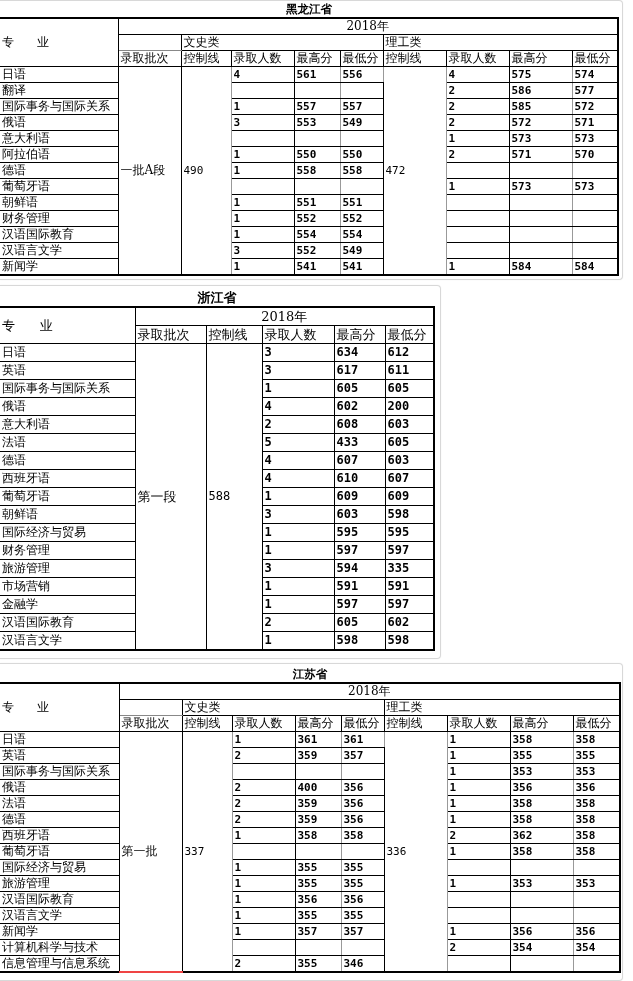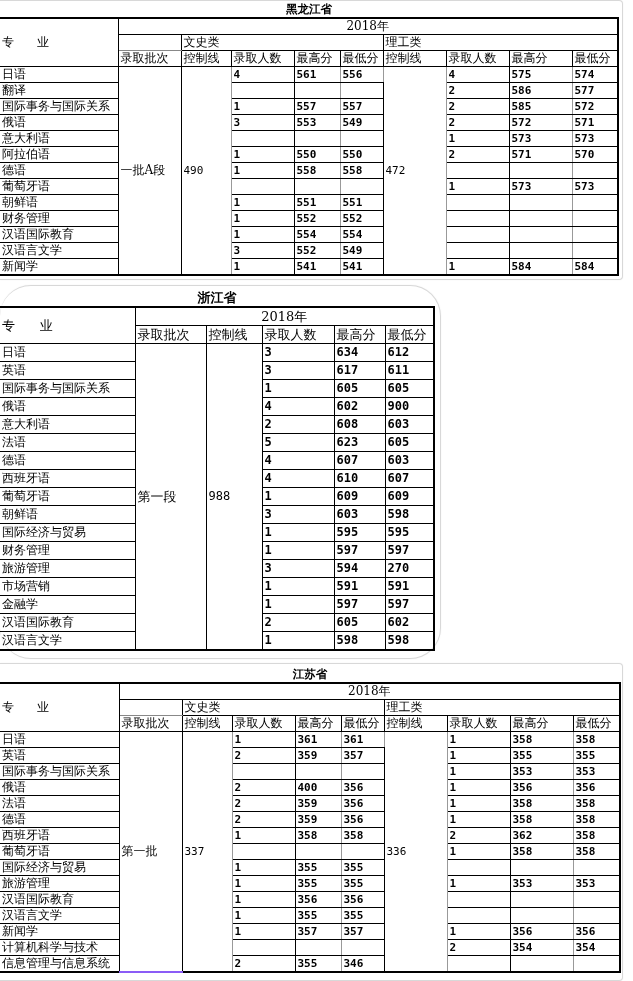--- a/index.html
+++ b/index.html
@@ -180,21 +180,21 @@
           <td class="num" style="border-right-color:#999;">541</td>
           <td class="num" style="border-right-color:#999;">541</td>
           <td class="num">1</td>
           <td class="num" style="border-right-color:#999;">584</td>
           <td class="num right-edge">584</td>
         </tr>
       </tbody>
 </table>
 </div>
 
-<div class="panel" style="top:285px;width:440px;height:372px;border-radius:31px;">
+<div class="panel" style="top:285px;width:440px;height:372px;">
 <table class="t zj" style="left:0;top:2px;width:434px;">
   <colgroup>
     <col style="width:135px">
         <col style="width:71px">
         <col style="width:56px">
         <col style="width:72px">
     <col style="width:51px">
         <col style="width:49px">
   </colgroup>
   <tbody id="zj-body">
@@ -208,53 +208,53 @@
     <tr>
       <td>录取批次</td>
       <td>控制线</td>
       <td>录取人数</td>
       <td>最高分</td>
       <td class="right-edge">最低分</td>
     </tr>
   <tr>
           <td class="major" style="border-left:none;">日语</td>
           <td rowspan="17" style="border-bottom:2px solid #000;">第一段</td>
-          <td class="num" rowspan="17" style="border-bottom:2px solid #000;font-weight:normal;">988</td>
+          <td class="num" rowspan="17" style="border-bottom:2px solid #000;font-weight:normal;">588</td>
           <td class="num">3</td>
           <td class="num">634</td>
           <td class="num right-edge">612</td>
         </tr>
         <tr>
           <td class="major" style="border-left:none;">英语</td>
           <td class="num">3</td>
           <td class="num">617</td>
           <td class="num right-edge">611</td>
         </tr>
         <tr>
           <td class="major" style="border-left:none;">国际事务与国际关系</td>
           <td class="num">1</td>
           <td class="num">605</td>
           <td class="num right-edge">605</td>
         </tr>
         <tr>
           <td class="major" style="border-left:none;">俄语</td>
           <td class="num">4</td>
           <td class="num">602</td>
-          <td class="num right-edge">900</td>
+          <td class="num right-edge">200</td>
         </tr>
         <tr>
           <td class="major" style="border-left:none;">意大利语</td>
           <td class="num">2</td>
           <td class="num">608</td>
           <td class="num right-edge">603</td>
         </tr>
         <tr>
           <td class="major" style="border-left:none;">法语</td>
           <td class="num">5</td>
-          <td class="num">623</td>
+          <td class="num">433</td>
           <td class="num right-edge">605</td>
         </tr>
         <tr>
           <td class="major" style="border-left:none;">德语</td>
           <td class="num">4</td>
           <td class="num">607</td>
           <td class="num right-edge">603</td>
         </tr>
         <tr>
           <td class="major" style="border-left:none;">西班牙语</td>
@@ -283,21 +283,21 @@
         <tr>
           <td class="major" style="border-left:none;">财务管理</td>
           <td class="num">1</td>
           <td class="num">597</td>
           <td class="num right-edge">597</td>
         </tr>
         <tr>
           <td class="major" style="border-left:none;">旅游管理</td>
           <td class="num">3</td>
           <td class="num">594</td>
-          <td class="num right-edge">270</td>
+          <td class="num right-edge">335</td>
         </tr>
         <tr>
           <td class="major" style="border-left:none;">市场营销</td>
           <td class="num">1</td>
           <td class="num">591</td>
           <td class="num right-edge">591</td>
         </tr>
         <tr>
           <td class="major" style="border-left:none;">金融学</td>
           <td class="num">1</td>
@@ -353,21 +353,21 @@
       <td class="hdr">录取人数</td>
       <td class="hdr">最高分</td>
       <td class="hdr">最低分</td>
       <td class="hdr">控制线</td>
       <td class="hdr">录取人数</td>
       <td class="hdr">最高分</td>
       <td class="hdr right-edge">最低分</td>
     </tr>
   <tr>
           <td class="major" style="border-left:none;">日语</td>
-          <td class="hdr" rowspan="15" style="border-bottom:2px solid #8b5cf6;">第一批</td>
+          <td class="hdr" rowspan="15" style="border-bottom:2px solid #ef4444;">第一批</td>
           <td class="num" rowspan="15" style="border-right-color:#999;border-bottom:2px solid #000;font-weight:normal;">337</td>
           <td class="num">1</td>
           <td class="num" style="border-right-color:#999;">361</td>
           <td class="num" style="border-right-color:#999;">361</td>
           <td class="num" rowspan="15" style="border-right-color:#999;border-bottom:2px solid #000;font-weight:normal;">336</td>
           <td class="num">1</td>
           <td class="num" style="border-right-color:#999;">358</td>
           <td class="num right-edge">358</td>
         </tr>
         <tr>

